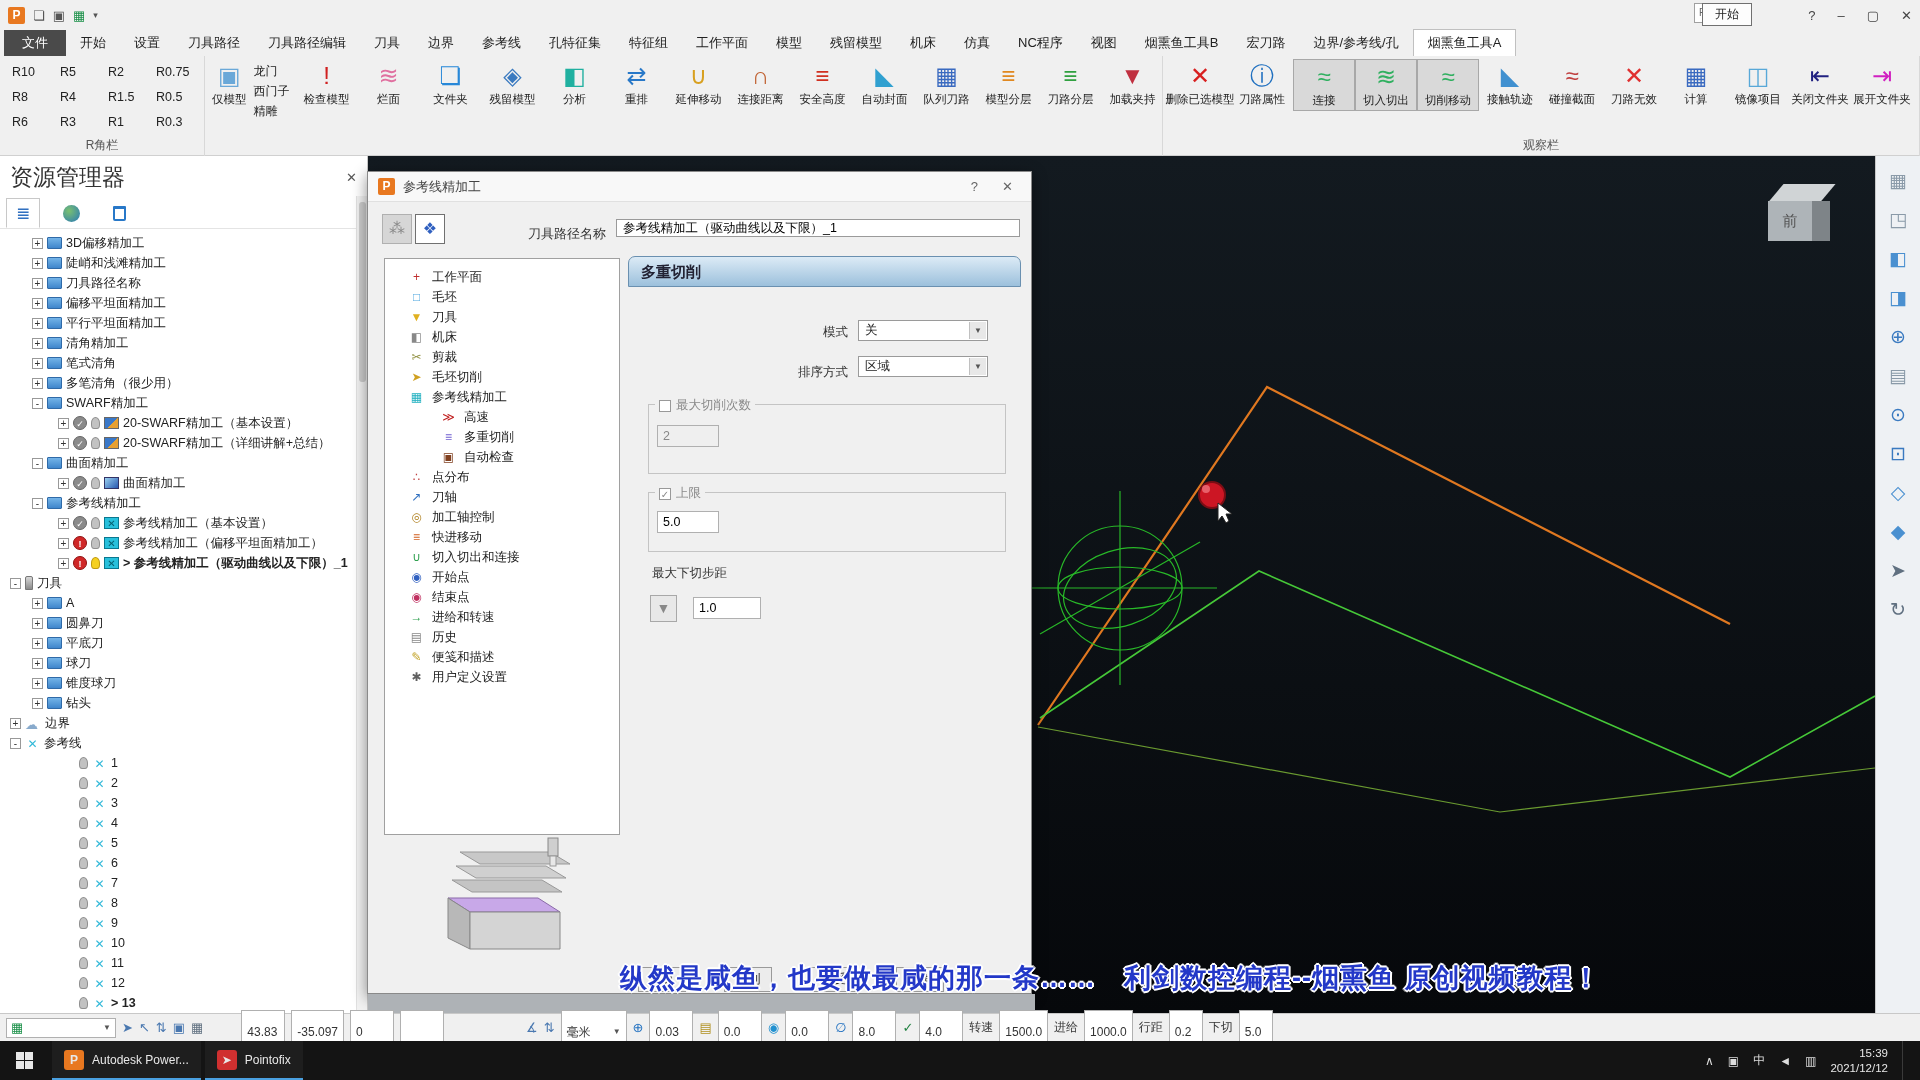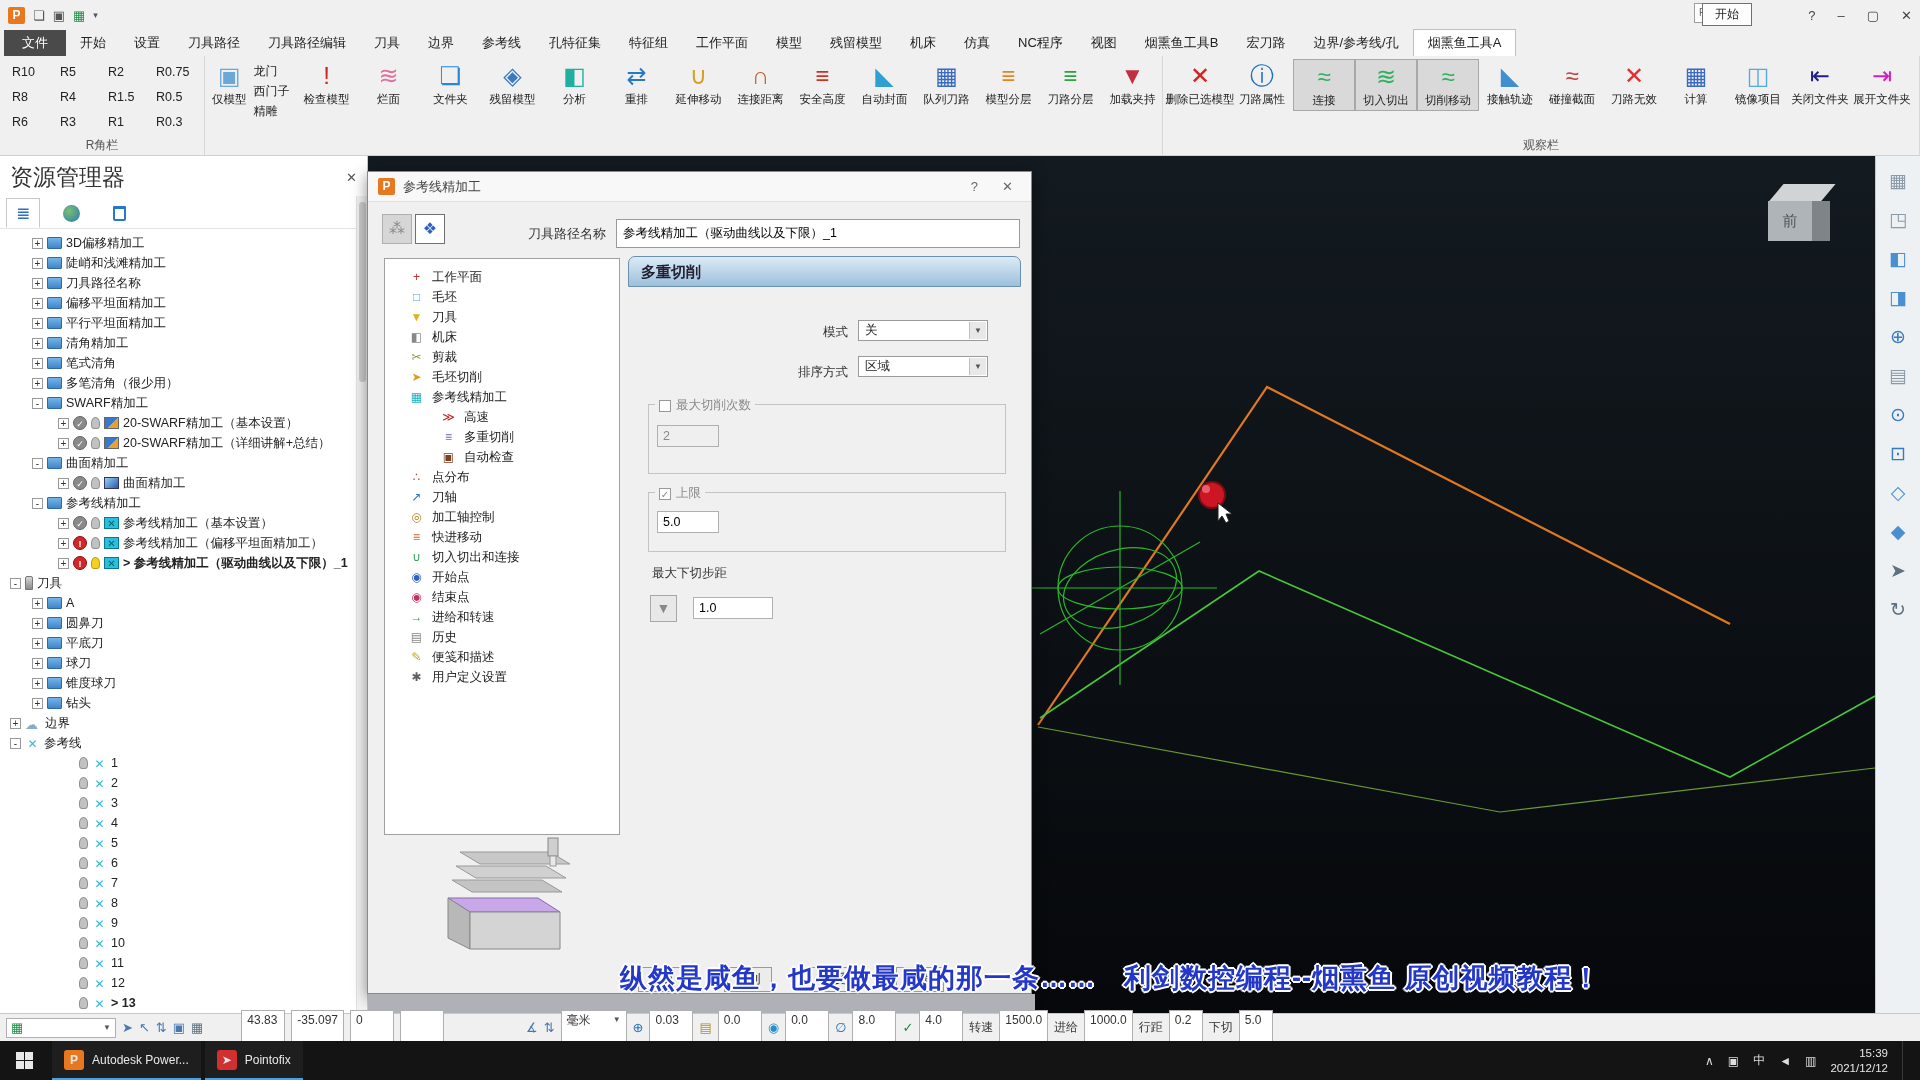--- a/index.html
+++ b/index.html
@@ -90,21 +90,21 @@
   .vbtn{width:28px;height:28px;display:flex;align-items:center;justify-content:center;font-size:19px;}
 
   
   #dialog{position:absolute;left:367px;top:171px;width:665px;height:823px;background:#f0f0f0;border:1px solid #8a8a8a;box-shadow:0 4px 14px rgba(0,0,0,.45);}
   #dlg-titlebar{height:30px;background:#f8f8f8;border-bottom:1px solid #e0e0e0;display:flex;align-items:center;padding:0 10px;gap:8px;}
   #dlg-title{font-size:13px;color:#444;flex:1;}
   .dlg-winbtn{color:#666;font-size:13px;padding:0 8px;}
   .strategy-btn{position:absolute;left:14px;top:42px;width:30px;height:30px;background:#d6d6d6;border:1px solid #b0b0b0;text-align:center;line-height:28px;font-size:16px;color:#8a8a8a;}
   .strategy-btn.active{left:47px;background:#fff;border:1px solid #707070;color:#3060c0;}
   #tp-name-label{position:absolute;left:160px;top:53px;font-size:13px;color:#333;}
-  #tp-name{position:absolute;left:248px;top:47px;width:404px;height:29px;border:1px solid #9a9a9a;background:#fff;font-size:12.5px;padding:0 6px;font-family:inherit;}
+  #tp-name{position:absolute;left:248px;top:47px;width:404px;height:18px;border:1px solid #9a9a9a;background:#fff;font-size:12.5px;padding:0 6px;font-family:inherit;}
   #dlg-tree{position:absolute;left:16px;top:86px;width:236px;height:577px;background:#fff;border:1px solid #a0a0a0;padding-top:8px;overflow:hidden;}
   .drow{height:20px;display:flex;align-items:center;gap:5px;white-space:nowrap;font-size:12.5px;padding-left:24px;}
   .drow.d1{padding-left:56px;}
   .drow .dic{width:15px;text-align:center;font-size:12px;}
   .drow .dlabel{padding:1px 3px;}
   #dlg-header{position:absolute;left:260px;top:84px;width:393px;height:31px;border:1px solid #6a90b0;border-radius:7px 7px 0 0;background:linear-gradient(#dcebf6,#9cc0dc);font-size:15px;font-weight:bold;color:#223;line-height:29px;padding-left:12px;}
   .frm-label{position:absolute;font-size:12.5px;color:#333;text-align:right;}
   .frm-select{position:absolute;width:130px;height:21px;background:#fff;border:1px solid #9a9a9a;font-size:12.5px;line-height:19px;padding-left:6px;}
   .frm-select .sel-caret{position:absolute;right:1px;top:1px;width:17px;height:17px;background:#e8e8e8;border-left:1px solid #c0c0c0;text-align:center;font-size:8px;line-height:17px;color:#555;}
   .grpbox{position:absolute;border:1px solid #c4c4c4;}
@@ -118,21 +118,21 @@
   #dlg-buttons{position:absolute;left:270px;top:795px;display:flex;gap:38px;}
   .dlg-btn{min-width:48px;padding:3px 8px;background:#ececec;border:1px solid #9a9a9a;font-size:12.5px;text-align:center;}
   #below-dialog{position:absolute;left:368px;top:994px;width:667px;height:19px;background:#aeb2b6;}
 
   
   #subtitle{position:absolute;left:620px;top:960px;width:1260px;height:36px;z-index:60;font-size:27px;font-weight:bold;color:#2338c8;letter-spacing:1px;white-space:nowrap;
     text-shadow:-2px 0 0 #fff,2px 0 0 #fff,0 -2px 0 #fff,0 2px 0 #fff,-1px -1px 0 #fff,1px 1px 0 #fff,-1px 1px 0 #fff,1px -1px 0 #fff;}
 
   
   #statusbar{position:absolute;left:0;top:1013px;width:1920px;height:28px;background:#f0f0f0;border-top:1px solid #c8c8c8;display:flex;align-items:center;gap:6px;padding:0 6px;font-size:12px;color:#333;white-space:nowrap;}
-  .sb-box{height:36px;background:#fff;border:1px solid #b0b0b0;padding:0 5px;line-height:18px;min-width:44px;}
+  .sb-box{height:36px;background:#fff;border:1px solid #b0b0b0;padding:12px 5px;line-height:18px;min-width:44px;}
   .sb-ico{font-size:13px;}
   #sb-combo{width:110px;height:20px;background:#fff;border:1px solid #b0b0b0;display:flex;align-items:center;justify-content:space-between;padding:0 4px;}
   .sb-gap{width:26px;}
 
   
   #taskbar{position:absolute;left:0;top:1041px;width:1920px;height:39px;background:#141414;display:flex;align-items:stretch;color:#e8e8e8;}
   #tb-start{width:48px;display:flex;align-items:center;justify-content:center;}
   .winlogo{display:grid;grid-template-columns:8px 8px;grid-auto-rows:8px;gap:1px;}
   .winlogo div{background:#e8e8e8;}
   .tb-app{display:flex;align-items:center;gap:8px;padding:0 12px;border-bottom:2px solid #4aa0e0;background:#1e1e1e;margin-left:4px;font-size:12px;}
@@ -949,21 +949,21 @@
     <div class="grpbox" style="left:280px;top:320px;width:358px;height:60px;">
       <span class="grp-title">
           <span class="cbx checked"></span>
           <span>上限</span>
         </span>
       <input class="frm-input" style="left: 8px; top: 18px; width: 62px;" readonly="" value="5.0">
     </div>
 
     <div id="stepdown-label">最大下切步距</div>
     <div id="stepdown-tool">▼</div>
-    <input class="frm-input" style="left: 325px; top: 425px; width: 80px;" readonly="" value="1.0">
+    <input class="frm-input" style="left: 325px; top: 425px; width: 68px;" readonly="" value="1.0">
 
     <svg style="position:absolute;left:62px;top:664px;" width="150" height="115">
       <g stroke="#999" fill="#d8d8d8">
         <polygon points="30,16 120,16 140,28 50,28" fill="#c8c8c8"></polygon>
         <polygon points="26,30 116,30 136,42 46,42" fill="#d0d0d0"></polygon>
         <polygon points="22,44 112,44 132,56 42,56" fill="#c4c4c4"></polygon>
       </g>
       <polygon points="18,62 108,62 130,76 40,76" fill="#c8a8e8" stroke="#8a6aa8"></polygon>
       <polygon points="18,62 18,102 40,113 40,76" fill="#b8b8b8" stroke="#888"></polygon>
       <polygon points="40,76 130,76 130,113 40,113" fill="#d4d4d4" stroke="#888"></polygon>

